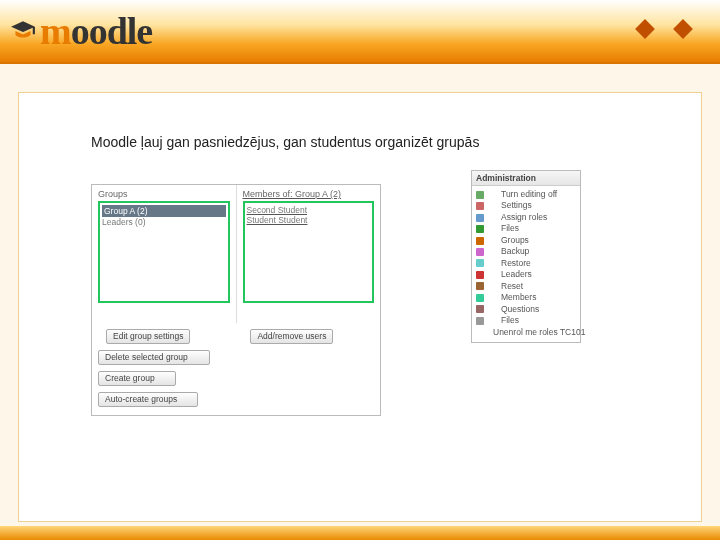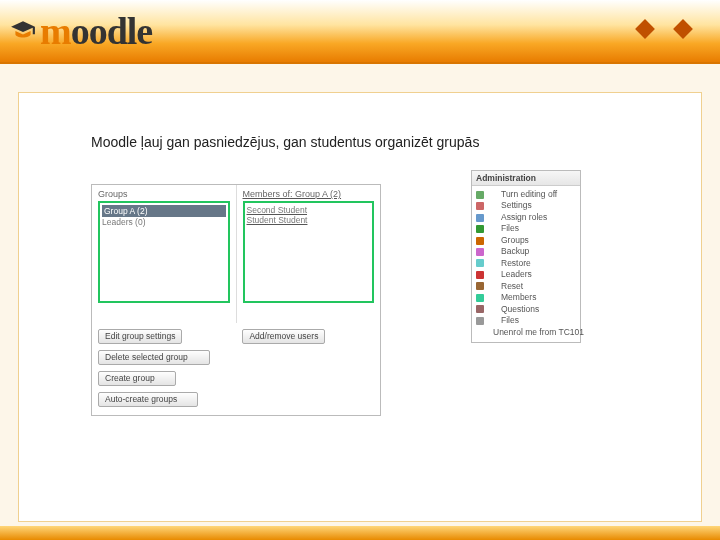--- a/index.html
+++ b/index.html
@@ -110,21 +110,21 @@
     color: #fff;
     padding: 1px 2px;
     font-size: 8.5px;
   }
   .groups-buttons {
     padding: 6px 6px 8px 6px;
     display: flex;
     flex-direction: column;
     gap: 6px;
   }
-  .btn-row { display: flex; gap: 60px; }
+  .btn-row { display: flex; gap: 60px; margin-left: 8px; }
   .mbtn {
     font-size: 8.5px;
     height: 15px;
     padding: 0 6px;
     border: 1px solid #aaa;
     background: linear-gradient(#fefefe,#e4e4e4);
     border-radius: 2px;
     color: #444;
     display: inline-flex;
     align-items: center;
@@ -265,20 +265,20 @@
           <div class="admin-item">
             <span class="ico" style="background: rgb(153, 102, 102);"></span>
             <span>Questions</span>
           </div>
           <div class="admin-item">
             <span class="ico" style="background: rgb(153, 153, 153);"></span>
             <span>Files</span>
           </div>
           <div class="admin-item">
             <span class="ico" style="background: rgb(170, 170, 170);"></span>
-            <span>Unenrol me from TC101</span>
+            <span>Unenrol me roles TC101</span>
           </div>
         </div>
     </div>
   </div>
 </div>
 
 <div class="footer-strip"></div>
 
 </body></html>

